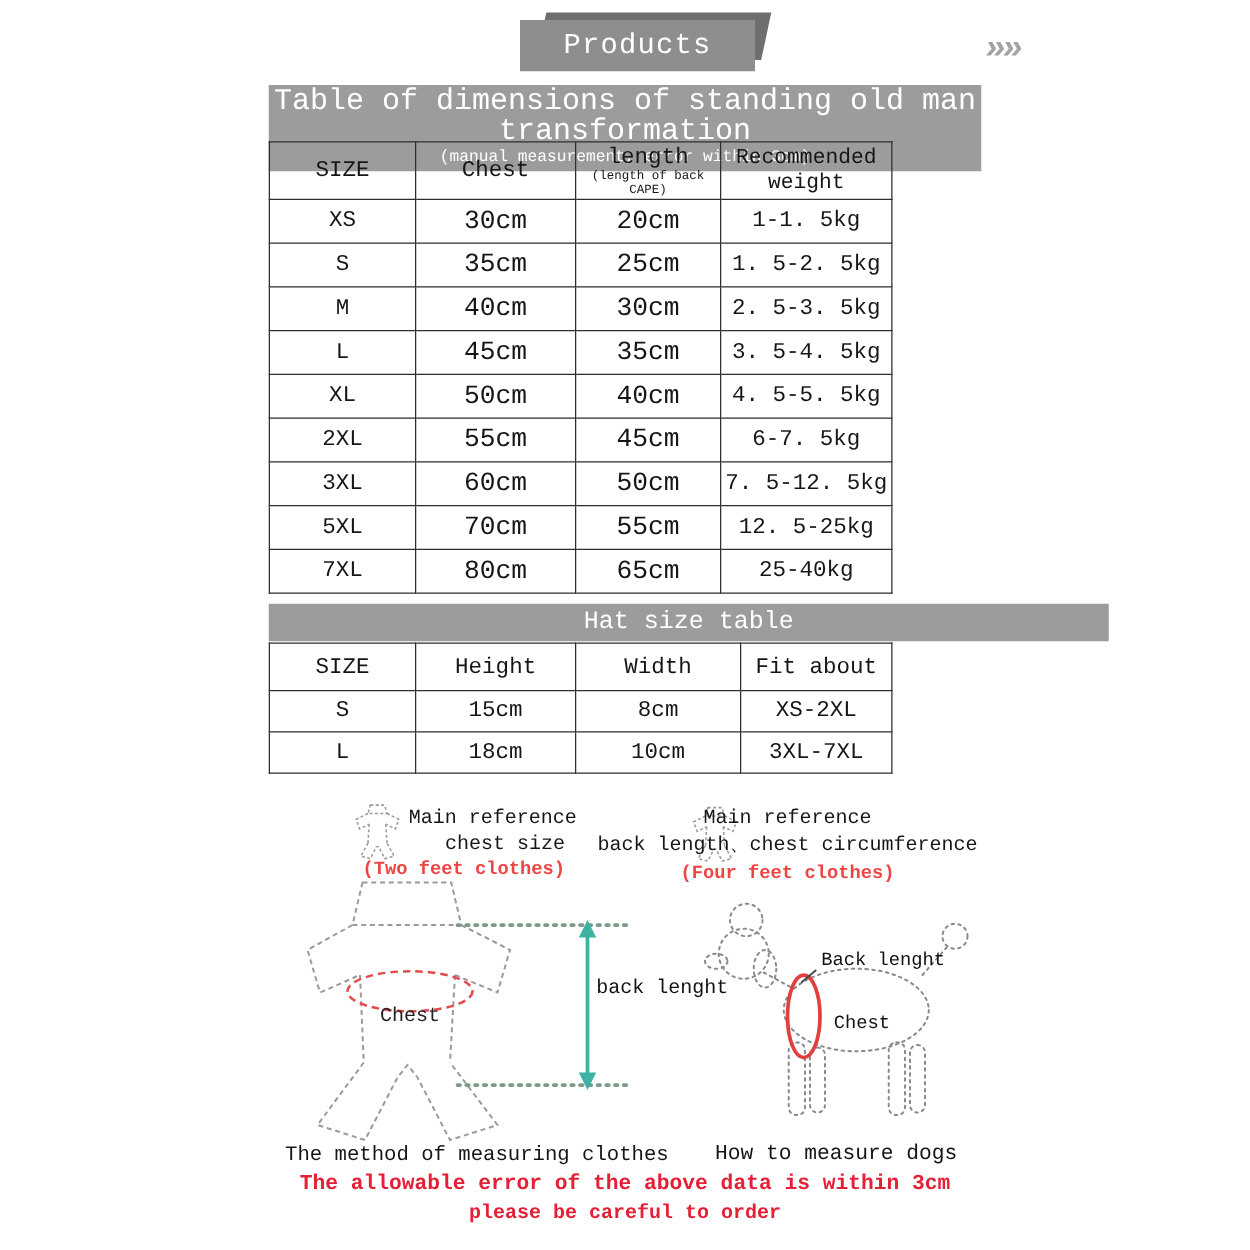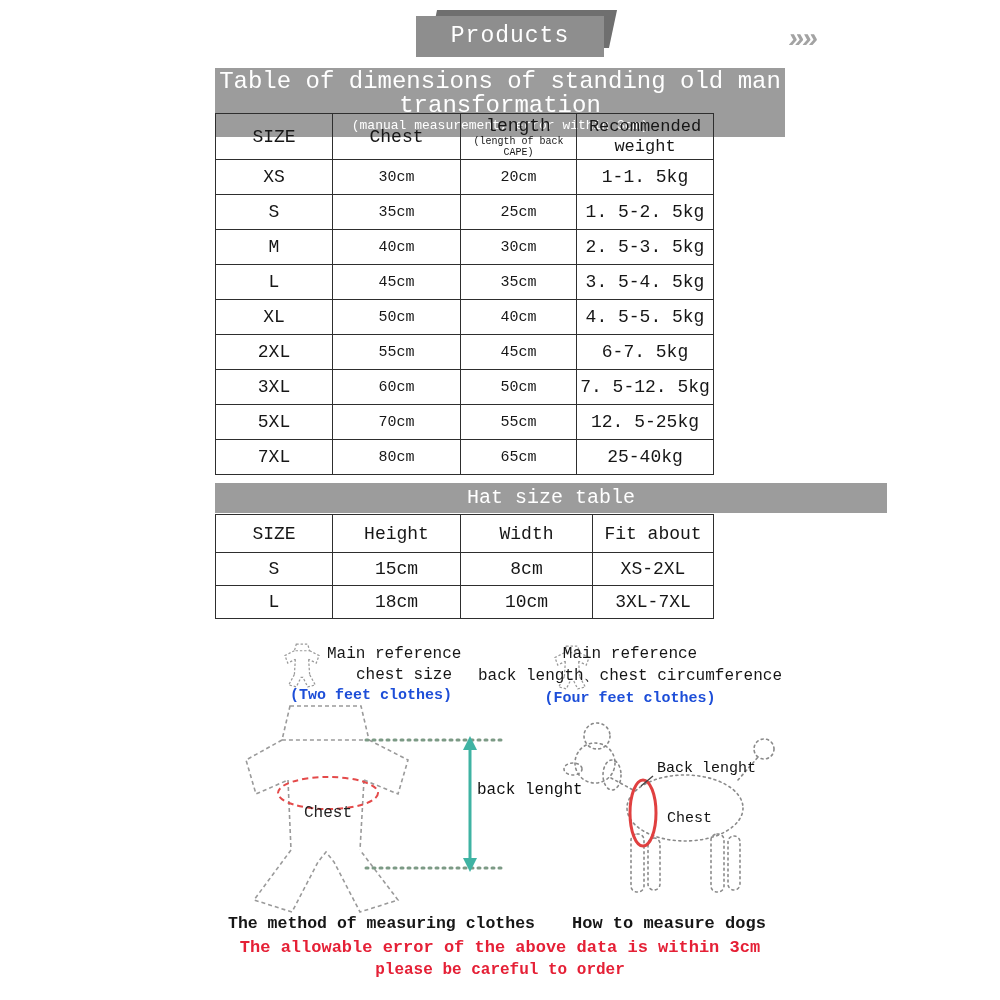--- a/index.html
+++ b/index.html
@@ -22,35 +22,35 @@
             font-size:20px;line-height:30px;height:30px;}
 
   table{border-collapse:collapse;table-layout:fixed;}
   td,th{border:1px solid #2e2e2e;text-align:center;vertical-align:middle;font-weight:400;padding:0;overflow:hidden;}
   .main-table{left:215px;top:113px;width:498px;}
   .main-table thead tr{height:46px;}
   .main-table tbody tr{height:35px;}
   .main-table thead th{font-size:18px;}
   .th-weight{font-size:17px !important;line-height:20px;margin-left:40px;}
   .th-note{display:block;font-size:10px;line-height:11px;font-weight:400;}
-  .main-table tbody td{font-size:15px;}
+  .main-table tbody td{font-size:21px;}
   .main-table tbody td:first-child{font-size:18px;}
   .main-table tbody td:last-child{font-size:18px;}
 
   .hat-table{left:215px;top:514px;width:498px;}
   .hat-table thead tr{height:38px;}
   .hat-table tbody tr{height:33px;}
   .hat-table thead th{font-size:18px;}
   .hat-table tbody td{font-size:18px;}
 
   
   .ref{font-size:16px;line-height:20px;white-space:nowrap;}
   .ref-center{text-align:center;}
-  .red{color:#1d4ed8;font-weight:700;font-size:15px;white-space:nowrap;}
-  .caption{font-size:17px;font-weight:700;white-space:nowrap;}
+  .red{color:#ef4444;font-weight:700;font-size:15px;white-space:nowrap;}
+  .caption{font-size:17px;font-weight:400;white-space:nowrap;}
   .diagram-label{font-size:15px;white-space:nowrap;color:#111;}
   svg text{font-family:"Liberation Mono","DejaVu Sans Mono",monospace;}
   .warn{left:215px;width:570px;text-align:center;color:#e52036;font-weight:700;}
 </style>
 </head>
 <body>
 
 <div class="page">
 
   <div class="abs title-shadow"></div>

